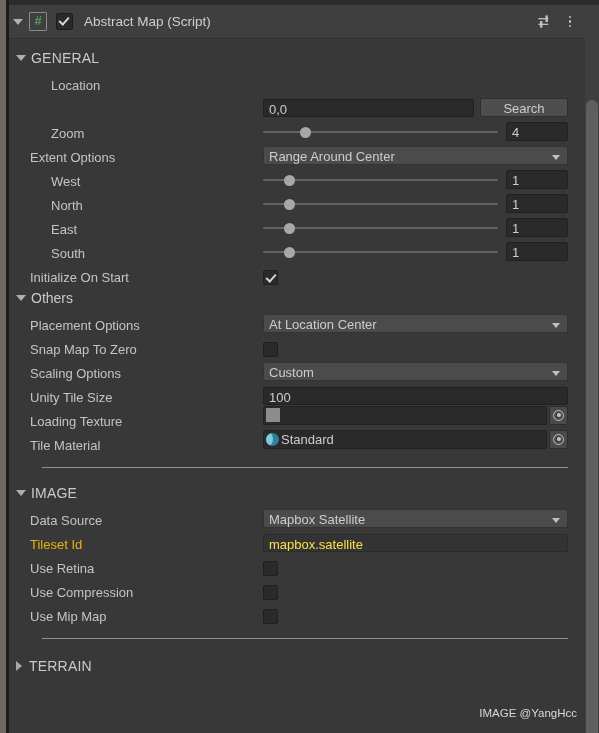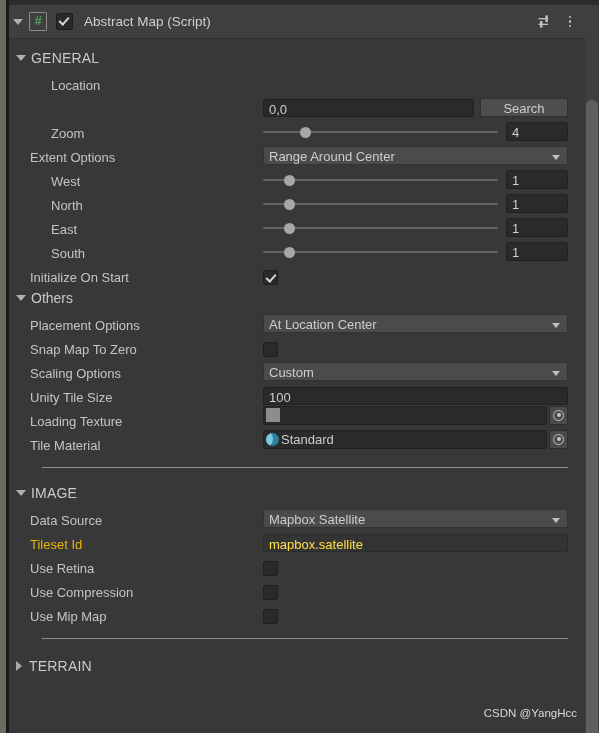--- a/index.html
+++ b/index.html
@@ -645,14 +645,14 @@
       <div class="separator"></div>
 
       <div class="section-head" style="margin-top:16px;">
         <div class="tri-right"></div>
         <span class="lbl" style="margin-left:7px;">TERRAIN</span>
       </div>
 
     </div>
   </div>
 
-  <div class="watermark">CSDN @YangHcc</div>
+  <div class="watermark">IMAGE @YangHcc</div>
 </div>
 
 </body></html>

